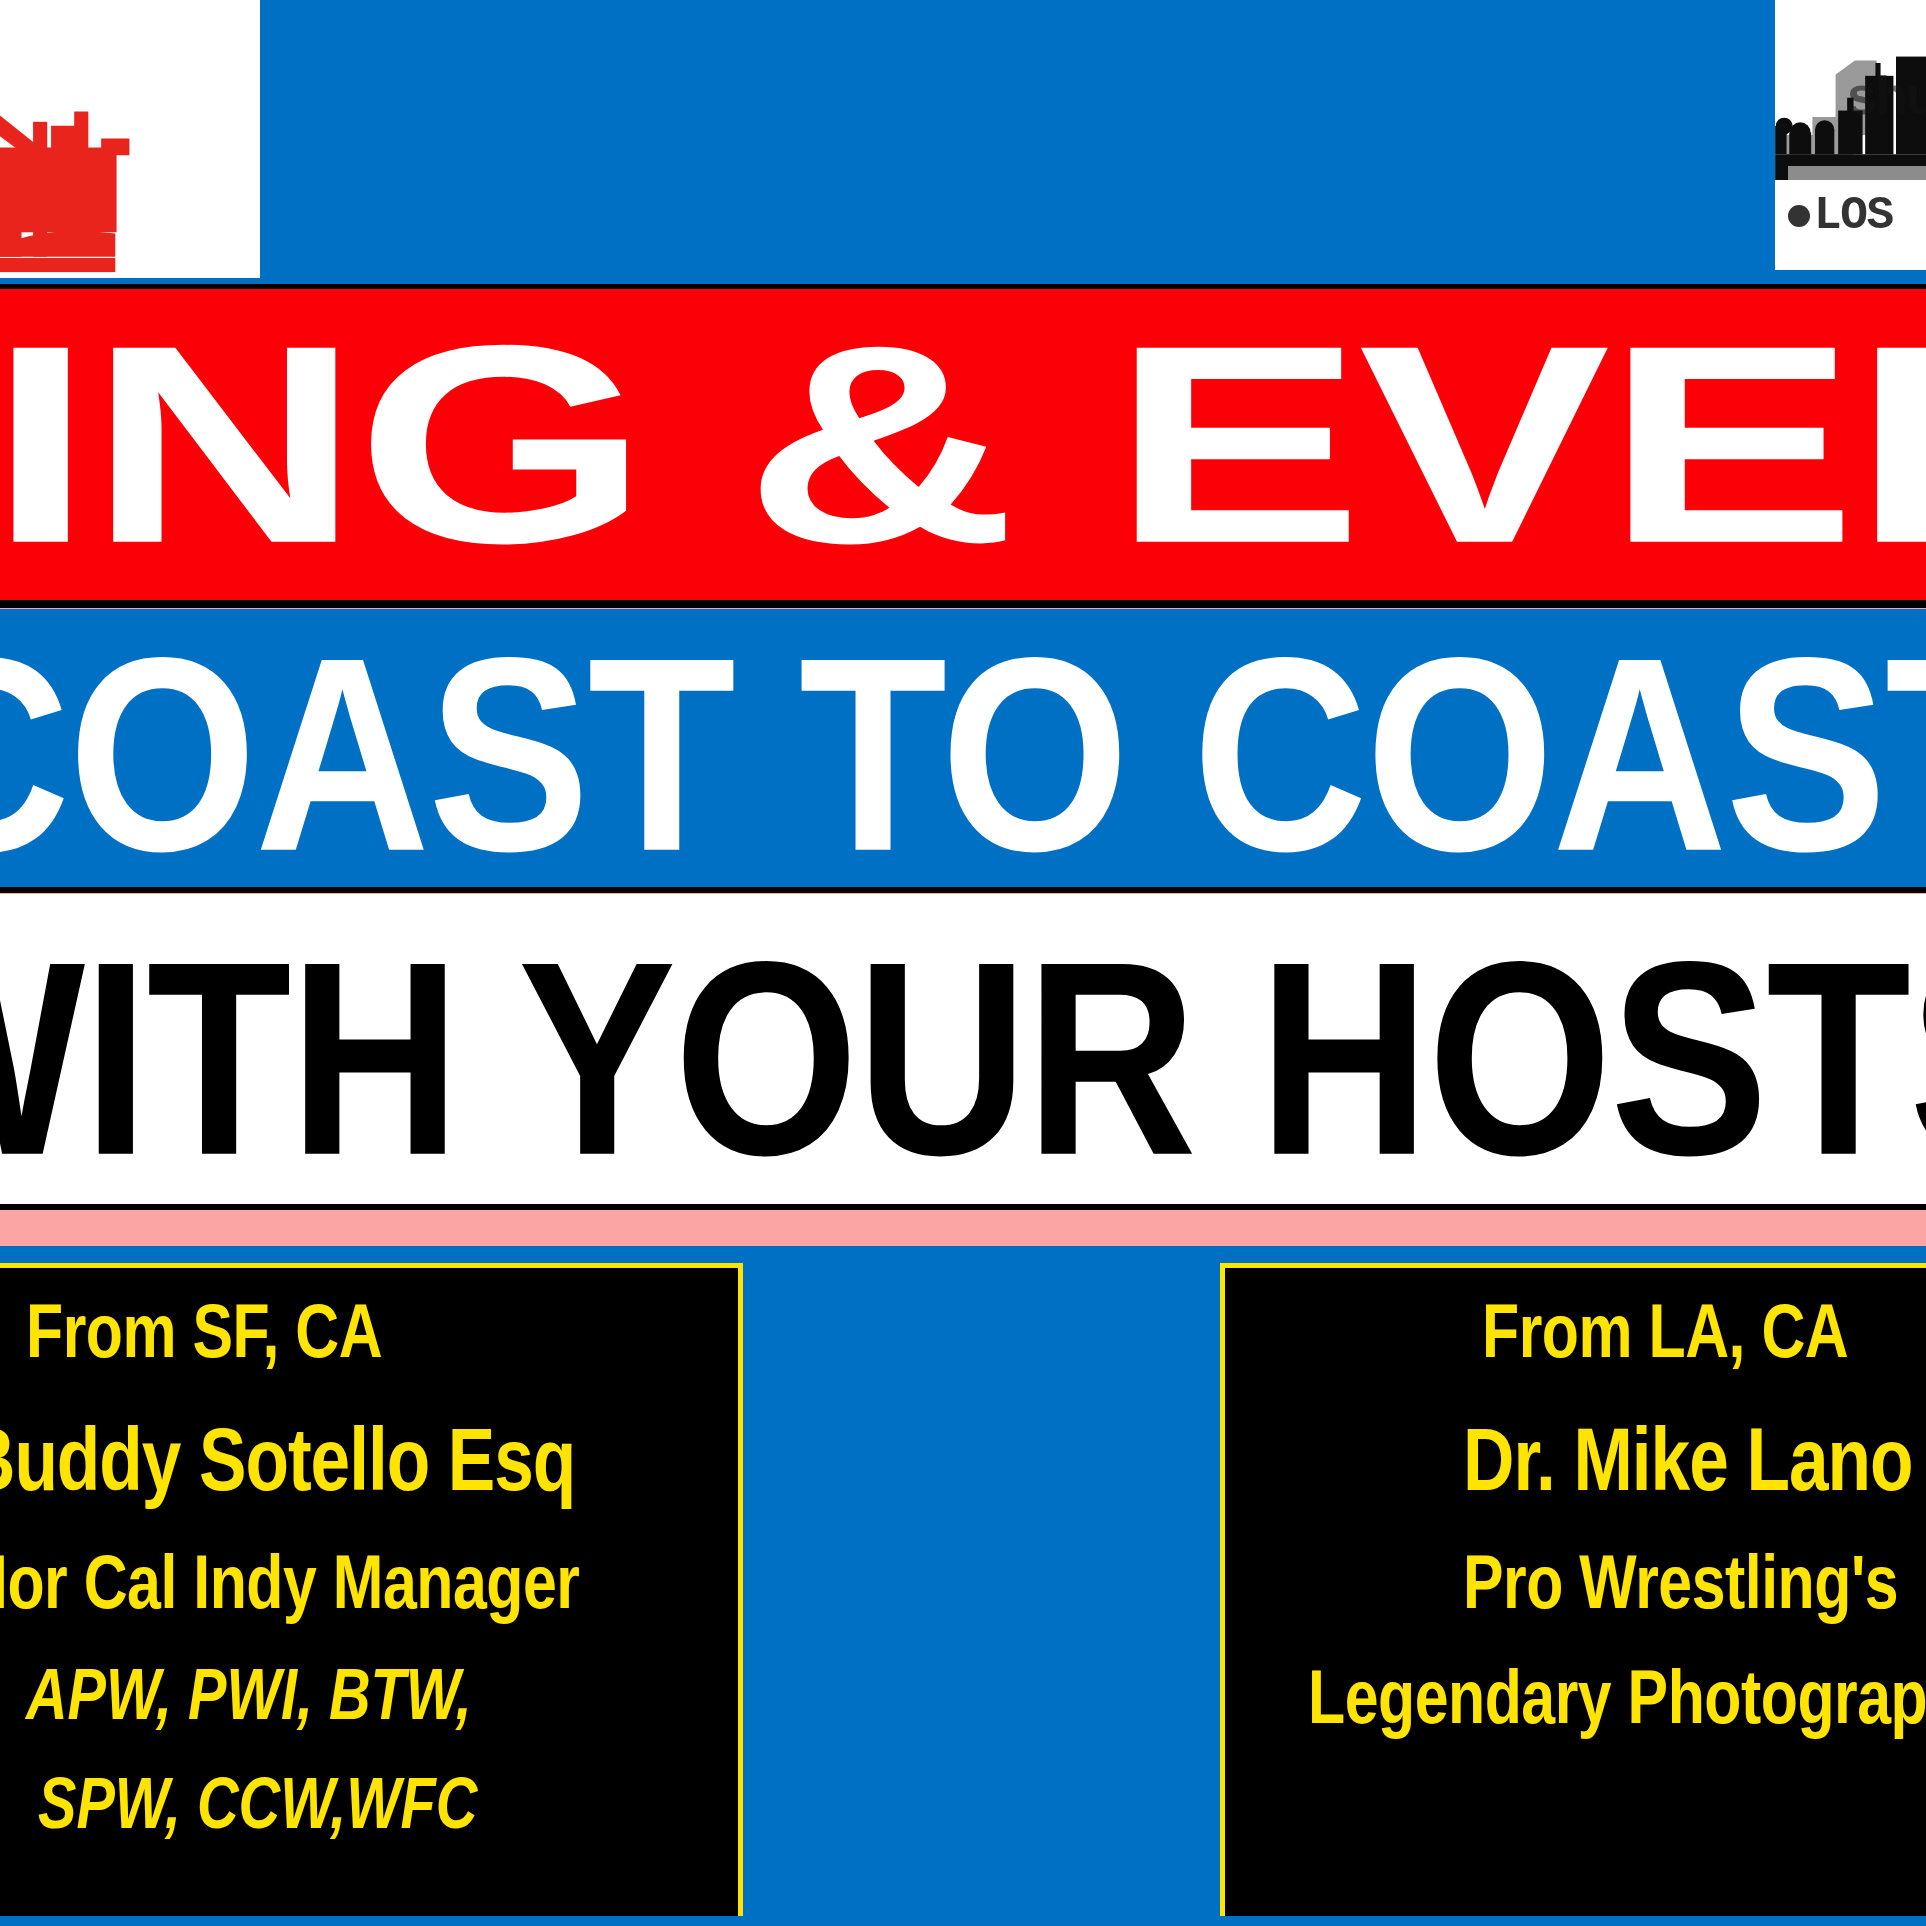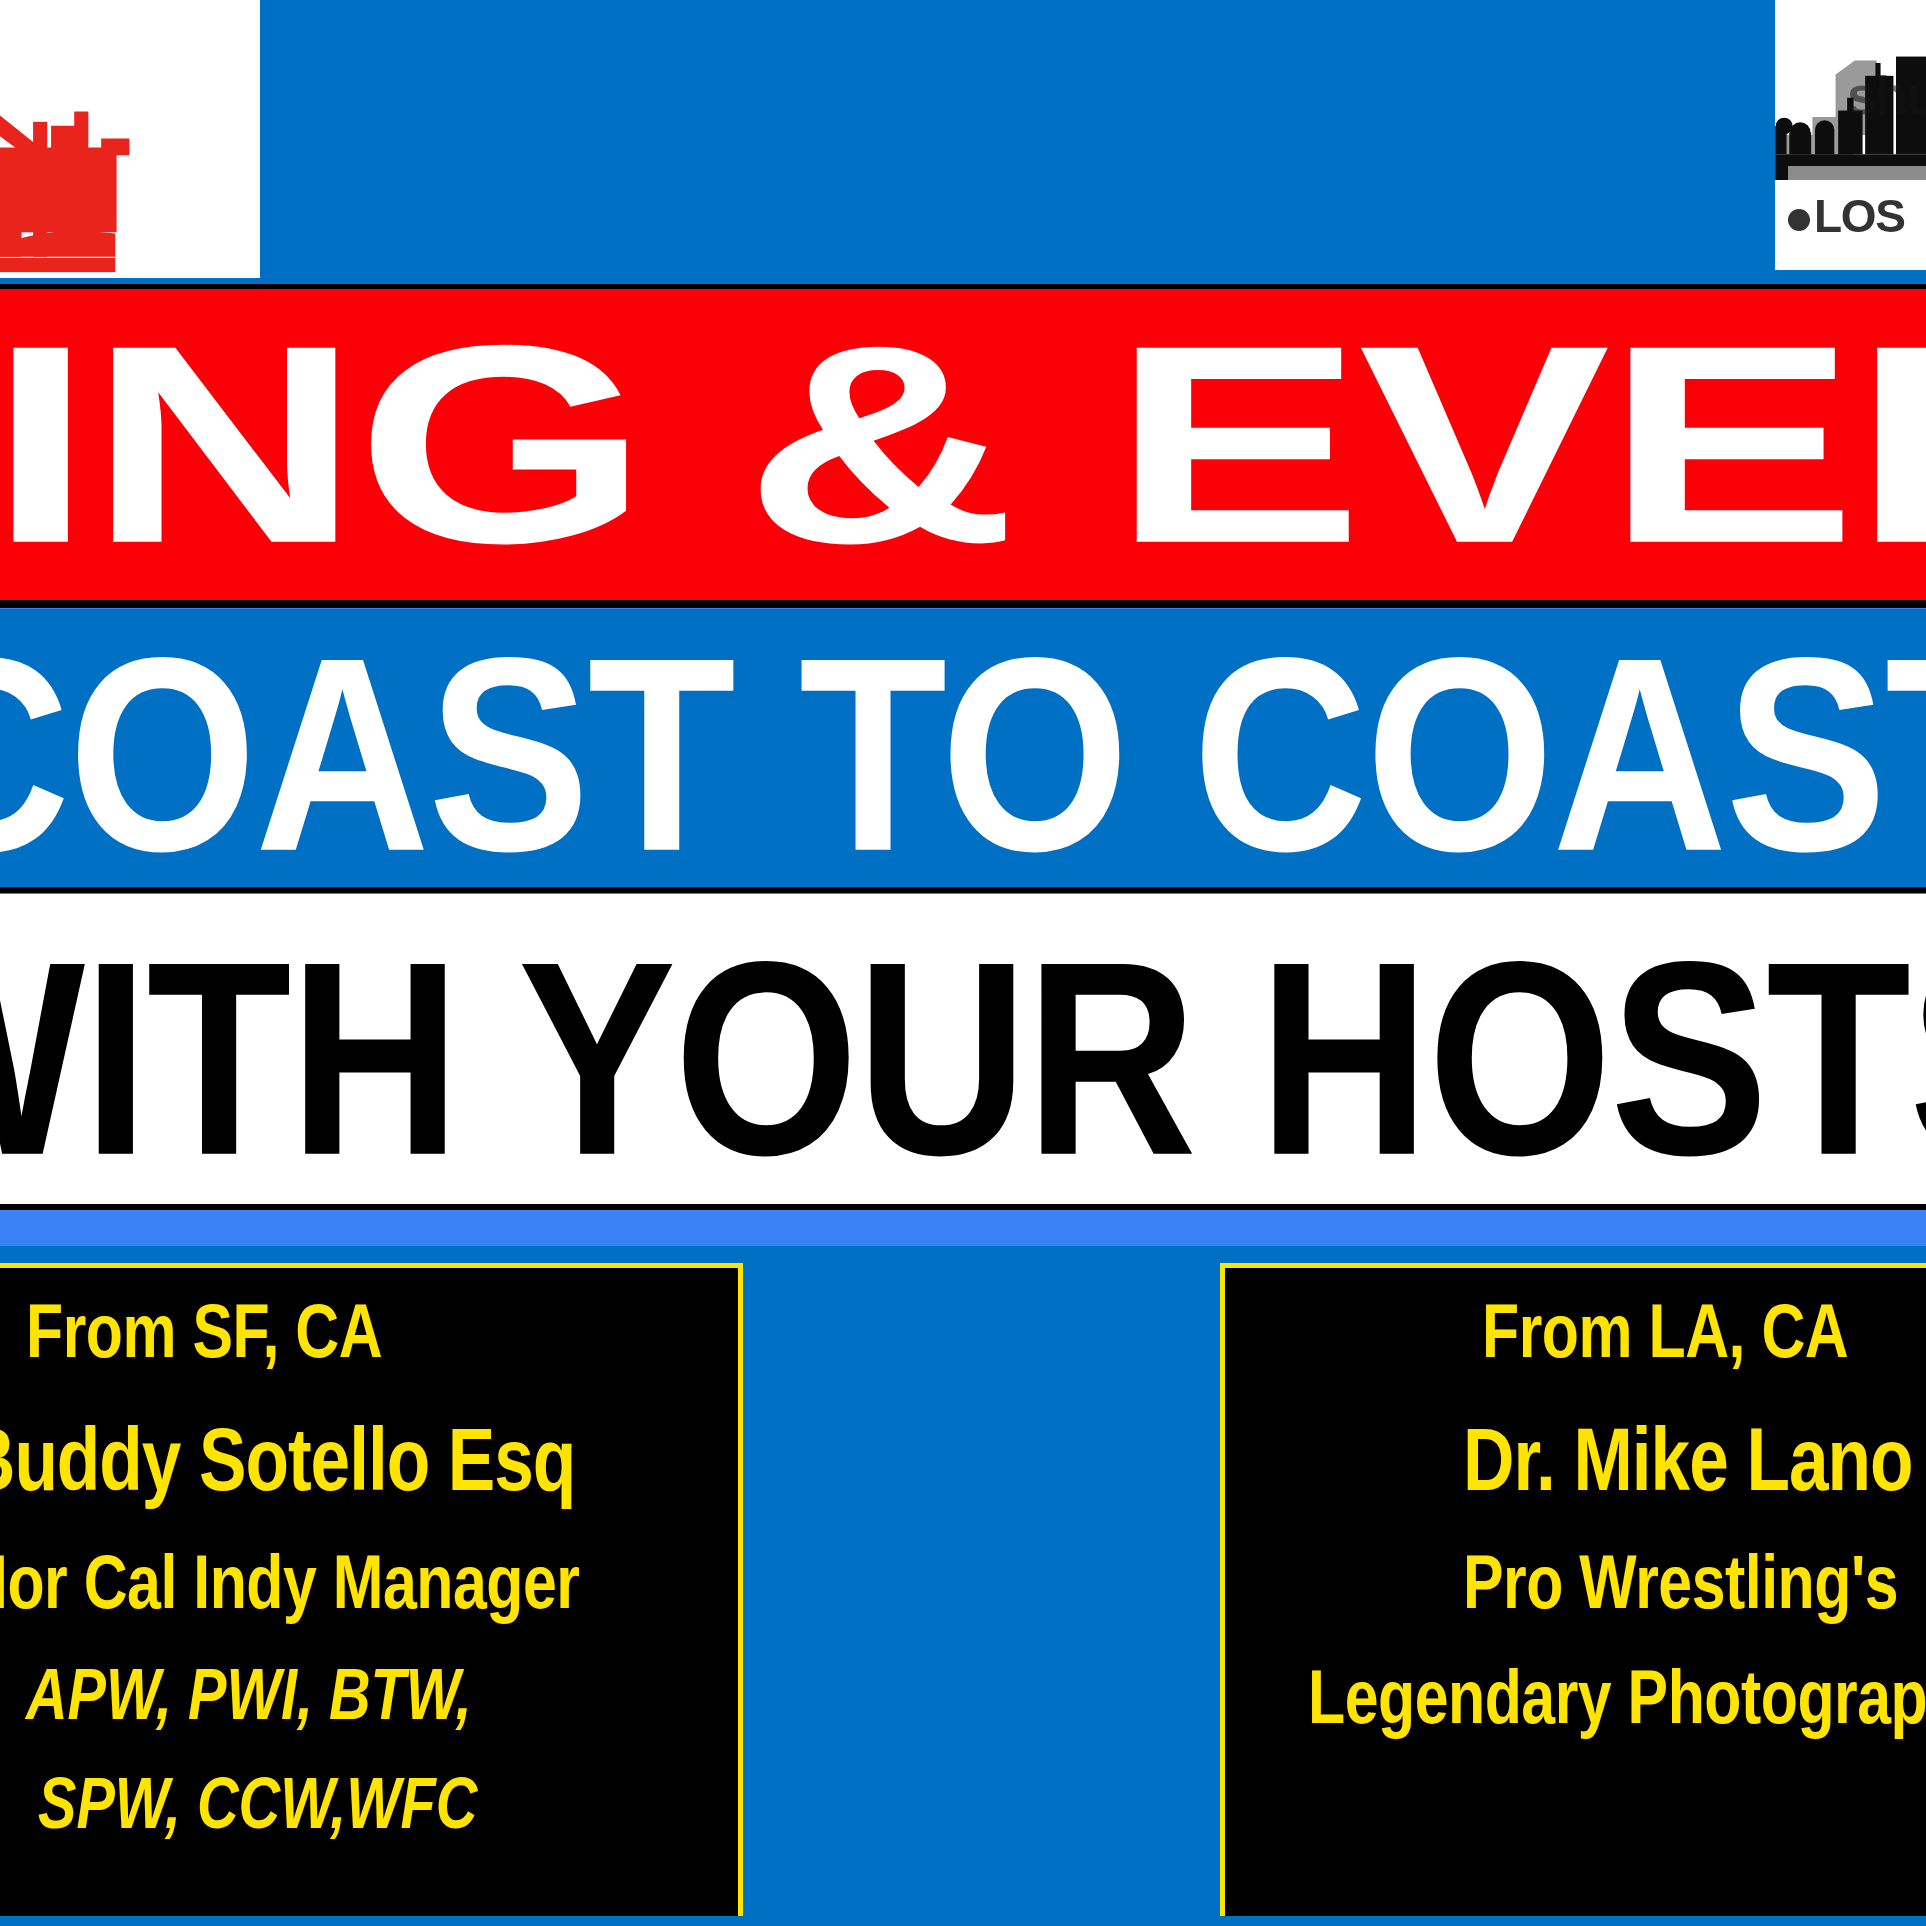--- a/index.html
+++ b/index.html
@@ -2,32 +2,32 @@
 <html style="font-size:10.3px"><head>
 <meta charset="utf-8">
 <style>
   html,body{margin:0;padding:0;}
   body{
     width:1926px;height:1926px;overflow:hidden;
     background:#0070c4;
     font-family:"Liberation Sans", sans-serif;
     -webkit-font-smoothing:antialiased;
   }
-  #poster{position:relative;width:1926px;height:1926px;background:#3b82f6;overflow:hidden;}
+  #poster{position:relative;width:1926px;height:1926px;background:#fca5a5;overflow:hidden;}
 
   
   .logo-band{position:absolute;left:0;top:0;width:1926px;height:278px;background:#0070c4;}
   .logo-box{position:absolute;top:0;background:#ffffff;overflow:hidden;}
   .logo-box.sf{left:0;width:260px;height:278px;}
   .logo-box.la{left:1775px;width:152px;height:270px;}
 
   .sf-bridge{position:absolute;left:-148px;top:19px;width:411px;height:257px;}
   .la-city{position:absolute;left:0;top:0;width:152px;height:270px;}
   .la-word{position:absolute;left:13px;top:193px;font-weight:bold;font-size:46px;color:#333333;
-           letter-spacing:-1.3px;line-height:1;font-family:Liberation Sans, sans-serif;}
+           letter-spacing:-1.3px;line-height:1;font-family:Liberation Mono, monospace;}
   .la-bullet{display:inline-block;width:22px;height:22px;border-radius:50%;background:#333;
              vertical-align:1.3px;margin-right:3.9px;}
   .la-bar{position:absolute;left:13px;top:166px;width:167px;height:14px;background:#8c8c8c;}
   .shutter-wm{position:absolute;left:72px;top:64px;font-size:54px;font-weight:bold;color:rgba(20,20,20,.55);
                letter-spacing:-1.9px;}
 
   
   .rule-black{position:absolute;left:0;width:1926px;background:#000;}
   .rule-blue{position:absolute;left:0;width:1926px;background:#0070c4;}
 

